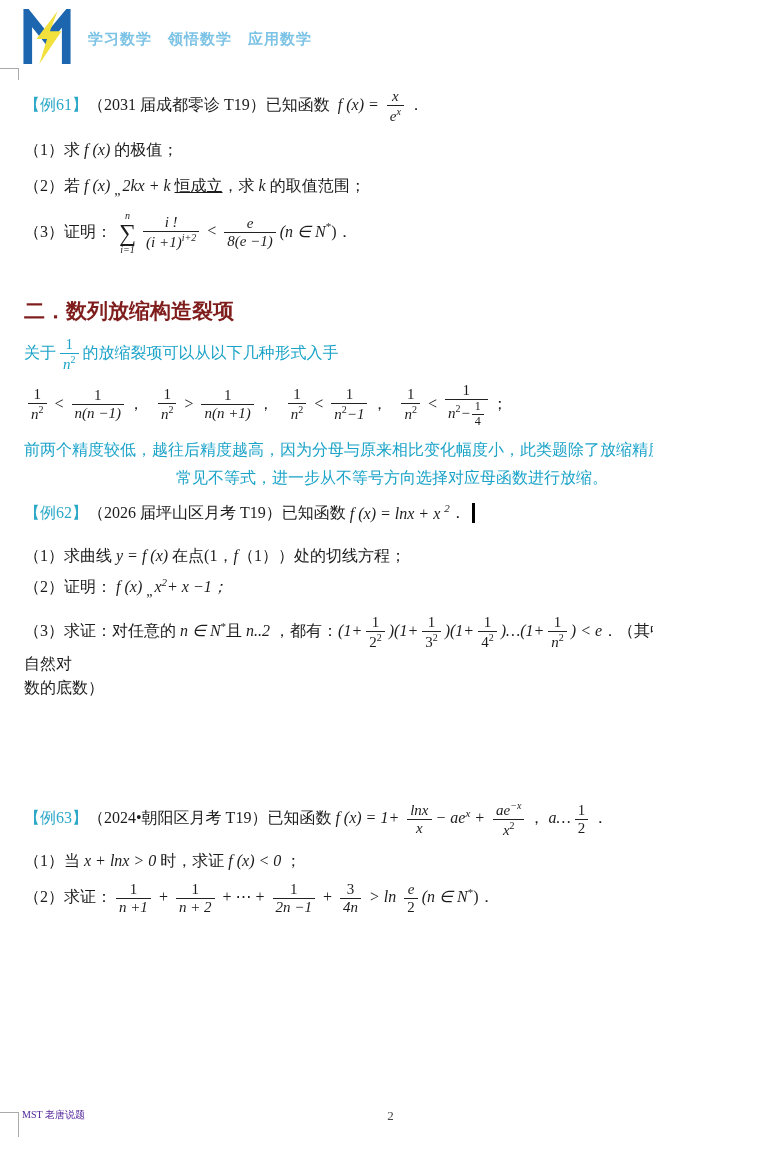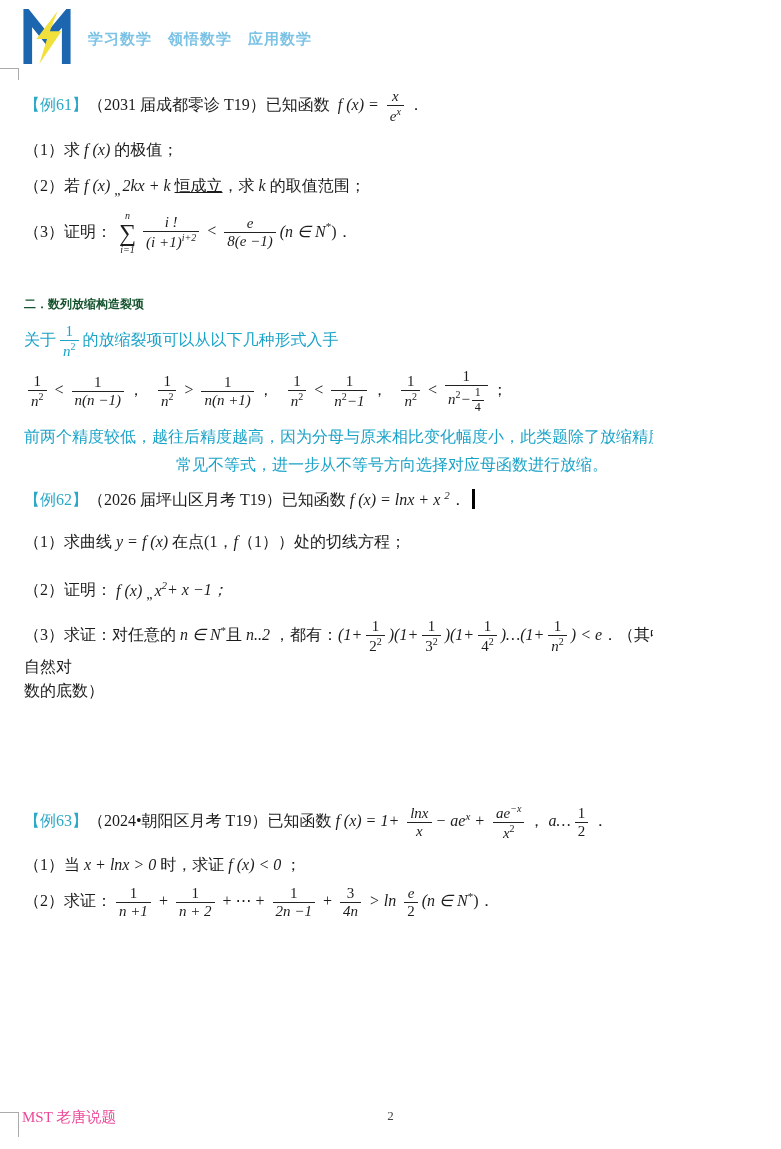--- a/index.html
+++ b/index.html
@@ -27,21 +27,21 @@
   }
   
   .mark { position:absolute; background:#aaa; }
   
   .content { position:absolute; left:24px; top:88px; width:736px; }
   .line { line-height:1.5; }
   .label { color:#2BA8C7; }
   .teal { color:#1BA3C8; }
   .teal .den { border-color:#1BA3C8 !important; }
   .heading {
-    color:#14532d; font-weight:bold; font-size:12px;
+    color:#7f1d1d; font-weight:bold; font-size:21px;
     font-family:"Liberation Sans", sans-serif;
   }
   .math { font-family:"Liberation Serif", serif; font-style:italic; }
   .m { margin:0 4px; }
   sup { font-size:11px; }
   .leq { font-size:14px; letter-spacing:-2px; vertical-align:-4px; font-style:normal; }
   .u { text-decoration:underline; }
   
   .frac {
     display:inline-flex; flex-direction:column; text-align:center;
@@ -57,21 +57,21 @@
     display:inline-flex; flex-direction:column; align-items:center;
     vertical-align:middle; margin:0 3px; line-height:1;
   }
   .bigop .lim { font-size:10px; font-style:italic; }
   .bigop .sigma { font-size:24px; font-style:normal; }
   .cursor { display:inline-block; width:3px; height:20px; background:#000; vertical-align:-4px; margin-left:6px; }
   .note { line-height:1.75; }
   
   .footer-brand {
     position:absolute; left:22px; top:1108px;
-    color:#ec4899; font-size:15px;
+    color:#4c1d95; font-size:10px;
   }
   .page-num {
     position:absolute; left:0; top:1108px; width:781px;
     text-align:center; font-size:13px; color:#444;
   }
 </style>
 </head>
 <body>
 
 <div class="page">
@@ -175,21 +175,21 @@
     <div class="line note teal" style="margin-top:8px;text-align:center;">前两个精度较低，越往后精度越高，因为分母与原来相比变化幅度小，此类题除了放缩精度之外还需了解常见不等式，进一步从不等号方向选择对应母函数进行放缩。</div>
 
     <div class="line" style="margin-top:8px;">
       <span class="label">【例62】</span><span>（2026 届坪山区月考 T19）已知函数</span><span class="math m">f (x) = lnx + x</span><sup class="math">2</sup><span>．</span><span class="cursor"></span>
     </div>
 
     <div class="line" style="margin-top:18px;">
       <span>（1）求曲线</span><span class="math m">y = f (x)</span><span>在点</span><span>(1，</span><span class="math">f</span><span>（1）</span><span>）处的切线方程；</span>
     </div>
 
-    <div class="line" style="margin-top:23px;">
+    <div class="line" style="margin-top:6px;">
       <span>（2）证明：</span><span class="math m">f (x)</span><span class="leq">„</span><span class="math m" style="margin-right:0;">x</span><sup class="math">2</sup><span class="math">+ x −1；</span>
     </div>
 
     <div class="line" style="margin-top:12px;">
       <span>（3）求证：对任意的</span><span class="math m" style="margin-right:0;font-family:Liberation Serif, serif;">n ∈ N</span><sup>*</sup><span>且</span><span class="math m">n..2</span><span>，都有：</span><span class="math">(1+</span><span class="frac">
           <span class="num">1</span>
           <span class="den"><span>2</span><sup>2</sup></span>
         </span><span class="math">)(1+</span><span class="frac">
           <span class="num">1</span>
           <span class="den"><span>3</span><sup>2</sup></span>

